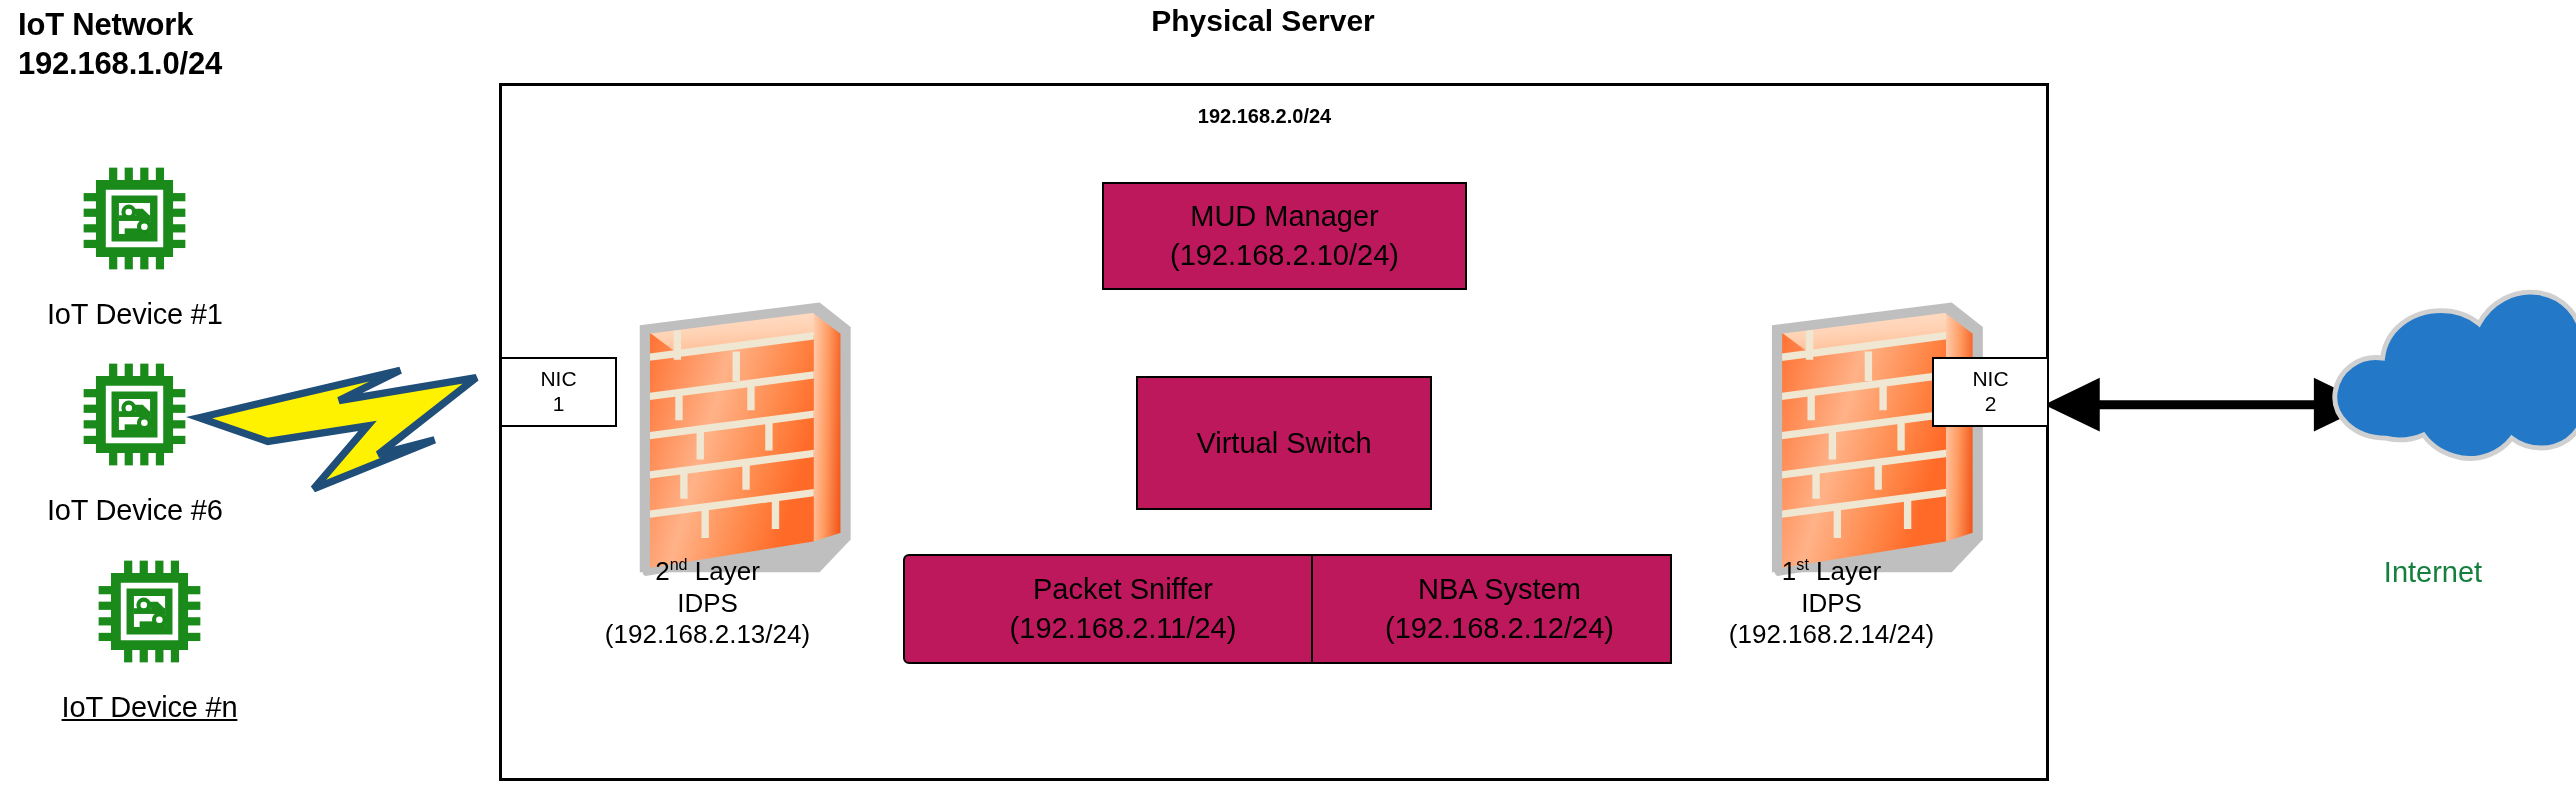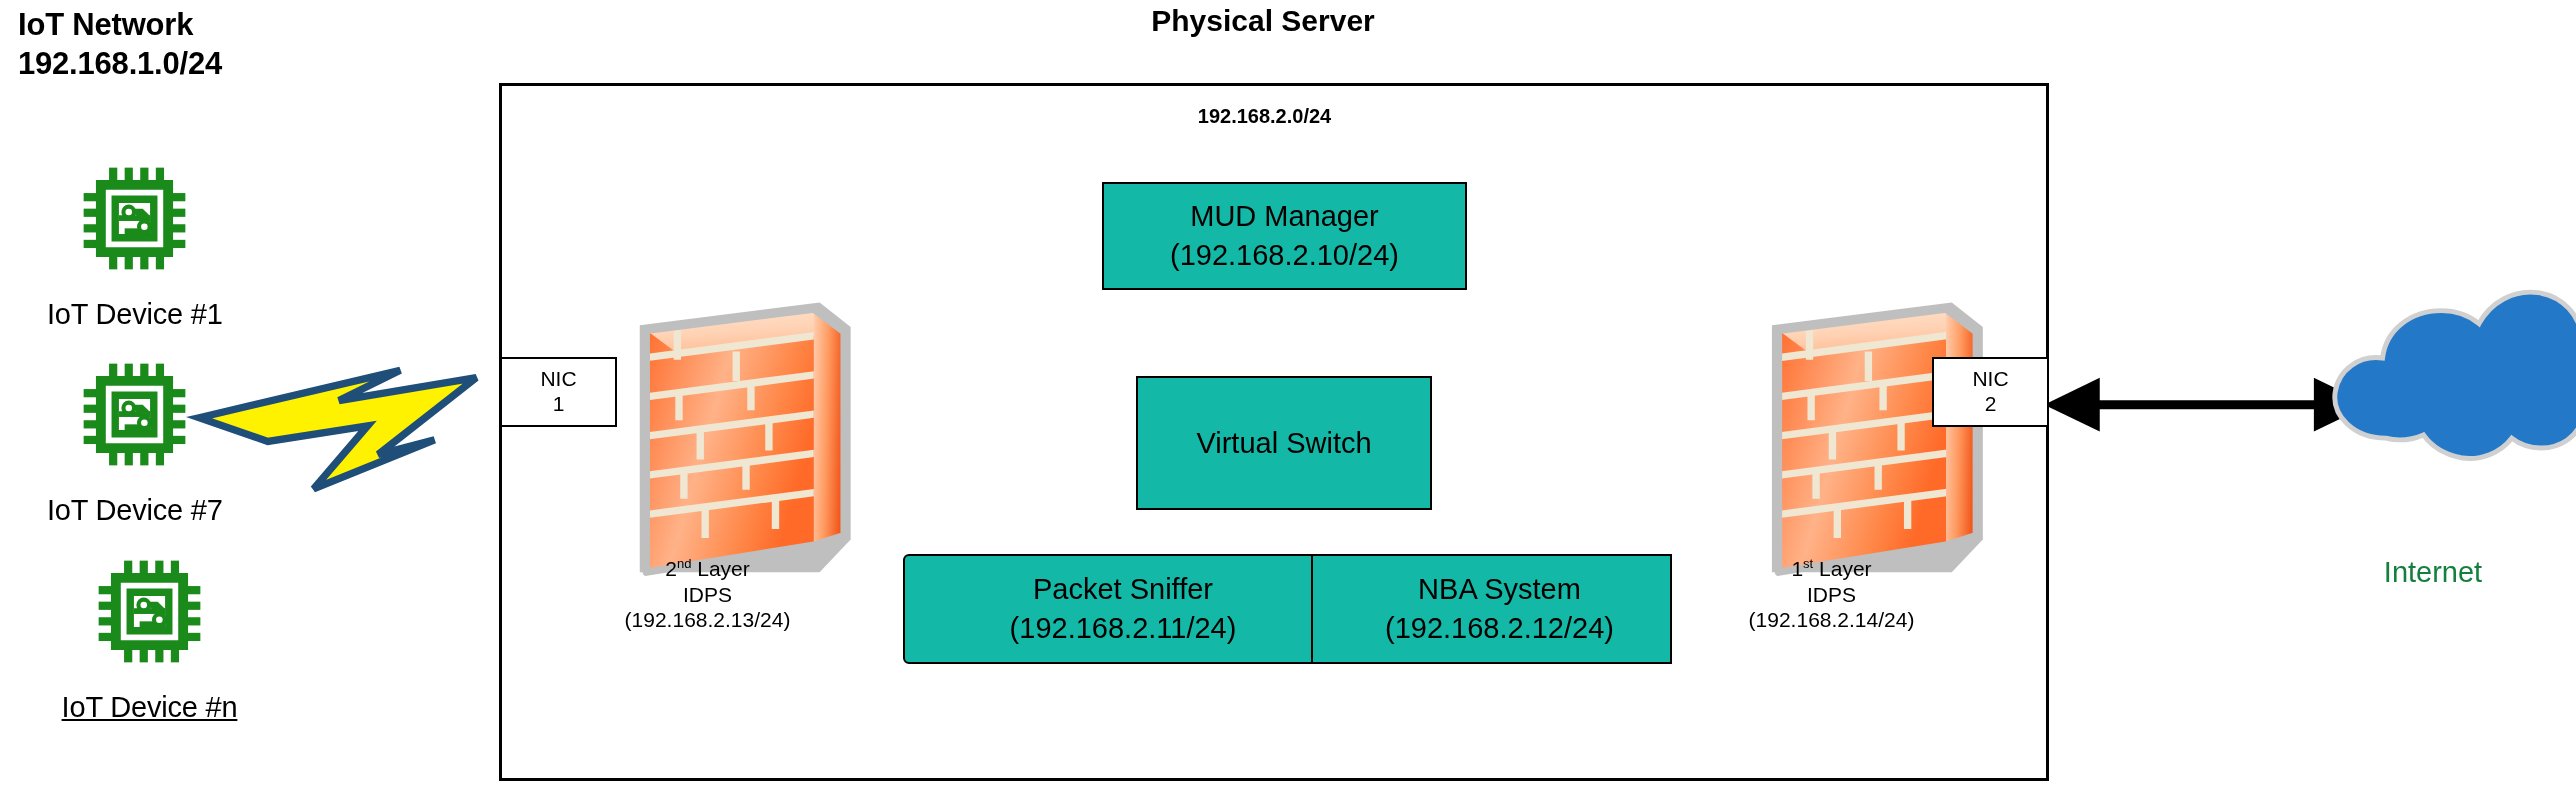--- a/index.html
+++ b/index.html
@@ -17,39 +17,39 @@
   .chip-wrap{width:245px;height:123px;display:flex;align-items:center;justify-content:center;}
   .dev-label{font-size:29px;line-height:1.1;margin-top:19px;letter-spacing:-0.2px;}
 
   
   #server-title{left:1075px;top:4.1px;width:376px;font-size:30px;font-weight:bold;}
   #server-box{left:499px;top:83px;width:1550px;height:698px;
               border:3.3px solid #000;box-sizing:border-box;background:transparent;}
   #server-subnet{left:1060px;top:105px;width:409px;font-size:20px;font-weight:bold;}
 
   
-  .comp-box{border:2.5px solid #000;box-sizing:border-box;background:#14b8a6;
+  .comp-box{border:2.5px solid #000;box-sizing:border-box;background:#be185d;
             display:flex;flex-direction:column;align-items:center;justify-content:center;
             font-size:29px;line-height:1.34;}
   .comp-box .l2{white-space:nowrap;}
 
   #mud-manager{left:1102px;top:182px;width:365px;height:108px;}
   #virtual-switch{left:1136px;top:376px;width:296px;height:134px;}
   #packet-sniffer{left:903px;top:554px;width:440px;height:110px;border-radius:6px;}
   #nba-system{left:1311px;top:554px;width:361px;height:110px;padding-left:16px;}
 
   
   .nic-box{border:2.5px solid #000;box-sizing:border-box;background:#fff;
            display:flex;flex-direction:column;align-items:center;justify-content:center;
            font-size:21px;line-height:1.18;z-index:6;}
   #nic-1{left:500px;top:357px;width:117px;height:70px;}
   #nic-2{left:1932px;top:357px;width:117px;height:70px;}
 
   
-  .fw-label{font-size:21px;line-height:1.22;white-space:nowrap;}
+  .fw-label{font-size:26px;line-height:1.22;white-space:nowrap;}
   #fw2-label{left:536px;top:556px;width:343px;}
   #fw1-label{left:1660px;top:556px;width:343px;}
   sup{font-size:0.62em;vertical-align:super;line-height:0;}
 
   
   #internet-label{left:2302px;top:556px;width:262px;font-size:29px;color:#15803d;}
 
   
   #art{position:absolute;left:0;top:0;width:2576px;height:806px;pointer-events:none;}
 </style>
@@ -121,21 +121,21 @@
         <rect x="45" y="60" width="38" height="7"></rect>
         <path d="M52 52 h22 l9 9 v7 h-9 l-9 -9 h-13 z"></path>
         <rect x="52" y="76" width="31" height="7"></rect>
       </g>
       <circle cx="57" cy="56" r="9" fill="#1A8A1A"></circle>
         <circle cx="57" cy="56" r="4" fill="#fff"></circle>
       <circle cx="76" cy="74" r="9" fill="#1A8A1A"></circle>
         <circle cx="76" cy="74" r="4" fill="#fff"></circle>
     </svg>
   </div>
-  <div class="dev-label ctr">IoT Device #7</div>
+  <div class="dev-label ctr">IoT Device #6</div>
 </div>
 
 <div class="abs iot-device" style="left:27px;top:550px;text-decoration:underline;">
   <div class="chip-wrap">
     <svg width="105" height="105" viewBox="0 0 128 128" aria-hidden="true">
       <g fill="#1A8A1A">
         <rect x="33" y="2" width="10" height="17"></rect>
           <rect x="52" y="2" width="10" height="17"></rect>
         <rect x="71" y="2" width="10" height="17"></rect>
           <rect x="90" y="2" width="10" height="17"></rect>

